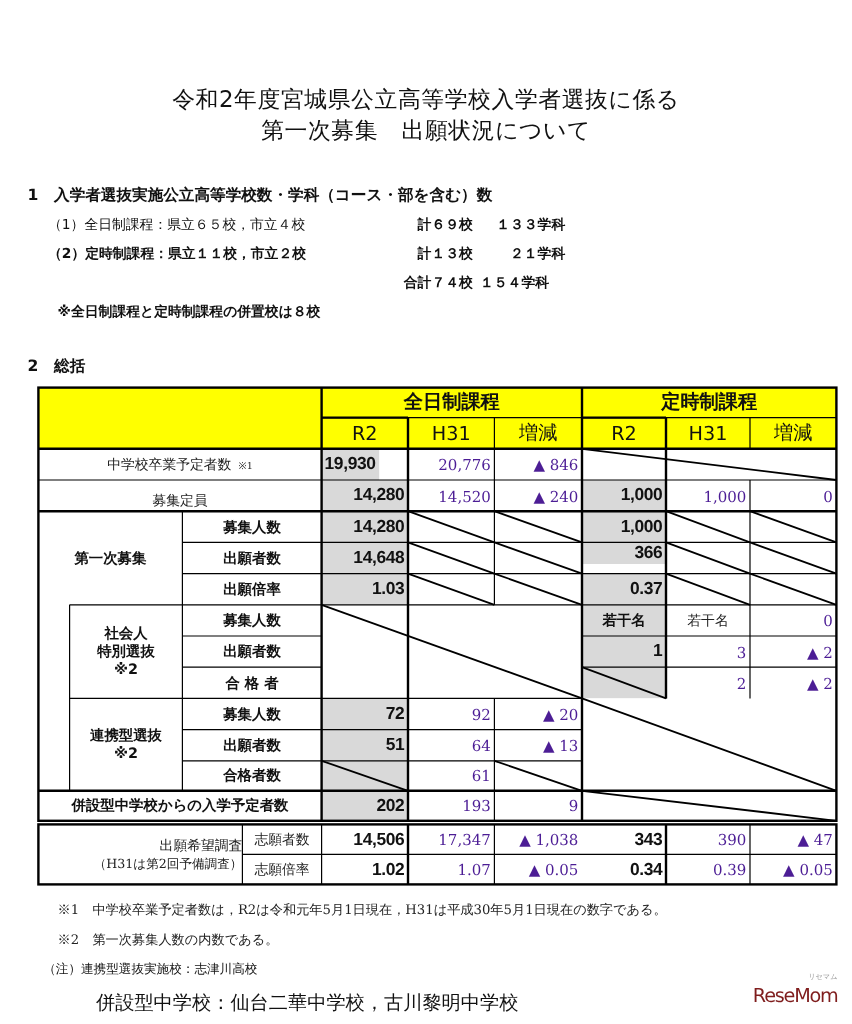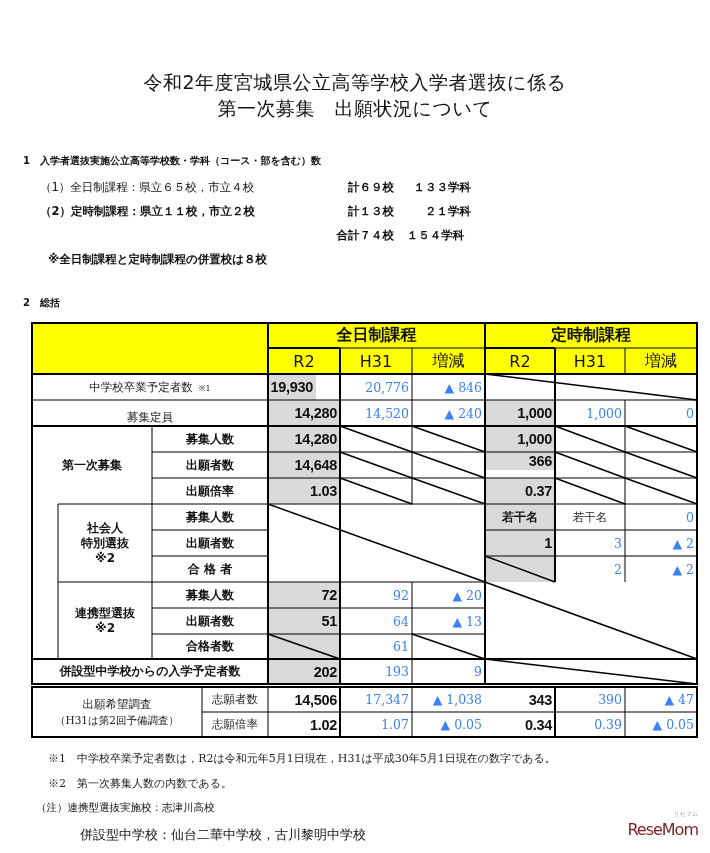--- a/index.html
+++ b/index.html
@@ -1,53 +1,53 @@
 <!DOCTYPE html>
 <html><head>
 <meta charset="utf-8">
 <style>
   html, body { margin:0; padding:0; background:#ffffff; }
   body { width:710px; height:853px; position:relative; overflow:hidden;
          font-family:"DejaVu Sans","Liberation Sans",sans-serif; color:#111; }
   .abs { position:absolute; }
   .title { left:0; width:710px; text-align:center; font-size:19px; font-weight:normal; letter-spacing:0.5px; }
-  .sec { font-size:10px; }
+  .sec { font-size:13px; }
   .small { font-size:11.5px; }
   .serif { font-family:"DejaVu Serif","Liberation Serif",serif; }
 
   
   .cell { position:absolute; box-sizing:border-box; display:flex; align-items:center;
           font-size:12px; background:#fff; }
   .y { background:#ffff00; }
   .g { background:#d9d9d9; }
   .c { justify-content:center; }
   .r { justify-content:flex-end; padding-right:3px; }
   .num { font-family:"Liberation Sans","DejaVu Sans",sans-serif; font-size:14.5px; font-weight:bold; letter-spacing:-0.3px; }
-  .nums { font-family:"DejaVu Serif","Liberation Serif",serif; font-size:12.5px; color:#3b82f6; }
+  .nums { font-family:"DejaVu Serif","Liberation Serif",serif; font-size:12.5px; color:#4c1d95; }
   .lbl { font-size:12px; }
   .lbls { font-family:"DejaVu Serif","Liberation Serif",serif; font-size:11.5px; color:#222; }
   .hdr { font-size:16px; }
   svg.diag { position:absolute; left:0; top:0; pointer-events:none; }
   .wm-sub { font-size:6px; color:#999; }
 </style>
 </head>
 <body>
 
 <div class="abs title" style="top:70px;">令和2年度宮城県公立高等学校入学者選抜に係る</div>
 <div class="abs title" style="top:96px;">第一次募集　出願状況について</div>
 
 <div class="abs sec" style="left:23px; top:154px; font-weight:bold;">1　入学者選抜実施公立高等学校数・学科（コース・部を含む）数</div>
 <div class="abs small" style="left:40px; top:180px; font-weight:normal;">（1）全日制課程：県立６５校，市立４校</div>
 <div class="abs small" style="left:330px; top:180px; width:64px; text-align:right; font-weight:bold;">計６９校</div>
 <div class="abs small" style="left:400px; top:180px; width:71px; text-align:right; font-weight:bold;">１３３学科</div>
 <div class="abs small" style="left:40px; top:204px; font-weight:bold;">（2）定時制課程：県立１１校，市立２校</div>
 <div class="abs small" style="left:330px; top:204px; width:64px; text-align:right; font-weight:bold;">計１３校</div>
 <div class="abs small" style="left:400px; top:204px; width:71px; text-align:right; font-weight:bold;">２１学科</div>
 <div class="abs small" style="left:310px; top:228px; width:84px; text-align:right; font-weight:bold;">合計７４校</div>
-<div class="abs small" style="left:400px; top:228px; width:71px; text-align:center; font-weight:bold;">１５４学科</div>
+<div class="abs small" style="left:400px; top:228px; width:71px; text-align:left; font-weight:bold;">１５４学科</div>
 <div class="abs small" style="left:48px; top:252px; font-weight:bold;">※全日制課程と定時制課程の併置校は８校</div>
 
 <div class="abs sec" style="left:23px; top:296px; font-weight:bold;">2　総括</div>
 
 <div>
 
   <div class="cell y" style="left:32px; top:323px; width:236px; height:51px;"></div>
   <div class="cell y c hdr" style="left:268px; top:323px; width:217px; height:25px; font-weight:bold;">全日制課程</div>
   <div class="cell y c hdr" style="left:485px; top:323px; width:212px; height:25px; font-weight:bold;">定時制課程</div>
   <div class="cell y c hdr" style="left:268px; top:348px; width:72px; height:26px;">R2</div>
@@ -121,21 +121,21 @@
   <div class="cell g" style="left:268px; top:634px; width:72px; height:25px;"></div>
   <div class="cell r nums" style="left:340px; top:634px; width:72px; height:25px;">61</div>
   <div class="cell" style="left:412px; top:634px; width:73px; height:25px;"></div>
 
   <div class="cell c lbl" style="left:32px; top:659px; width:236px; height:25px; font-weight:bold;">併設型中学校からの入学予定者数</div>
   <div class="cell g r num" style="left:268px; top:659px; width:72px; height:25px;">202</div>
   <div class="cell r nums" style="left:340px; top:659px; width:72px; height:25px;">193</div>
   <div class="cell r nums" style="left:412px; top:659px; width:73px; height:25px;">9</div>
   <div class="cell" style="left:485px; top:659px; width:212px; height:25px;"></div>
 
-  <div class="cell c lbls" style="left:32px; top:687px; width:170px; height:50px; flex-direction:column; line-height:16px;">
+  <div class="cell c lbls" style="left:32px; top:687px; width:170px; height:50px; flex-direction:column; line-height:16px;align-items:flex-end;">
     <span>出願希望調査</span>
     <span style="font-size:10.5px;">（H31は第2回予備調査）</span>
   </div>
   <div class="cell c lbls" style="left:202px; top:687px; width:66px; height:25px;">志願者数</div>
   <div class="cell r num" style="left:268px; top:687px; width:72px; height:25px;">14,506</div>
   <div class="cell r nums" style="left:340px; top:687px; width:72px; height:25px;">17,347</div>
   <div class="cell r nums" style="left:412px; top:687px; width:73px; height:25px;">▲ 1,038</div>
   <div class="cell r num" style="left:485px; top:687px; width:70px; height:25px;">343</div>
   <div class="cell r nums" style="left:555px; top:687px; width:70px; height:25px;">390</div>
   <div class="cell r nums" style="left:625px; top:687px; width:72px; height:25px;">▲ 47</div>
@@ -221,18 +221,18 @@
       <line x1="268" y1="634" x2="340" y2="659"></line>
       <line x1="412" y1="634" x2="485" y2="659"></line>
       <line x1="485" y1="659" x2="697" y2="684"></line>
     </g>
   </svg>
 </div>
 
 <div class="abs serif" style="left:48px; top:751px; font-size:11px; color:#222;">※1　中学校卒業予定者数は，R2は令和元年5月1日現在，H31は平成30年5月1日現在の数字である。</div>
 <div class="abs serif" style="left:48px; top:776px; font-size:11px; color:#222;">※2　第一次募集人数の内数である。</div>
 <div class="abs" style="left:36px; top:801px; font-size:10.5px;">（注）連携型選抜実施校：志津川高校</div>
-<div class="abs" style="left:80px; top:826px; font-size:13px;">併設型中学校：仙台二華中学校，古川黎明中学校</div>
+<div class="abs" style="left:80px; top:826px; font-size:16px;">併設型中学校：仙台二華中学校，古川黎明中学校</div>
 
 <div class="abs" style="right:12px; top:810px; text-align:right;">
   <div class="wm-sub">リセマム</div>
   <div style="font-family:'DejaVu Sans',sans-serif; font-weight:normal; font-size:16px; color:#7f1d1d; letter-spacing:-1px; line-height:22px;">ReseMom</div>
 </div>
 
 </body></html>

